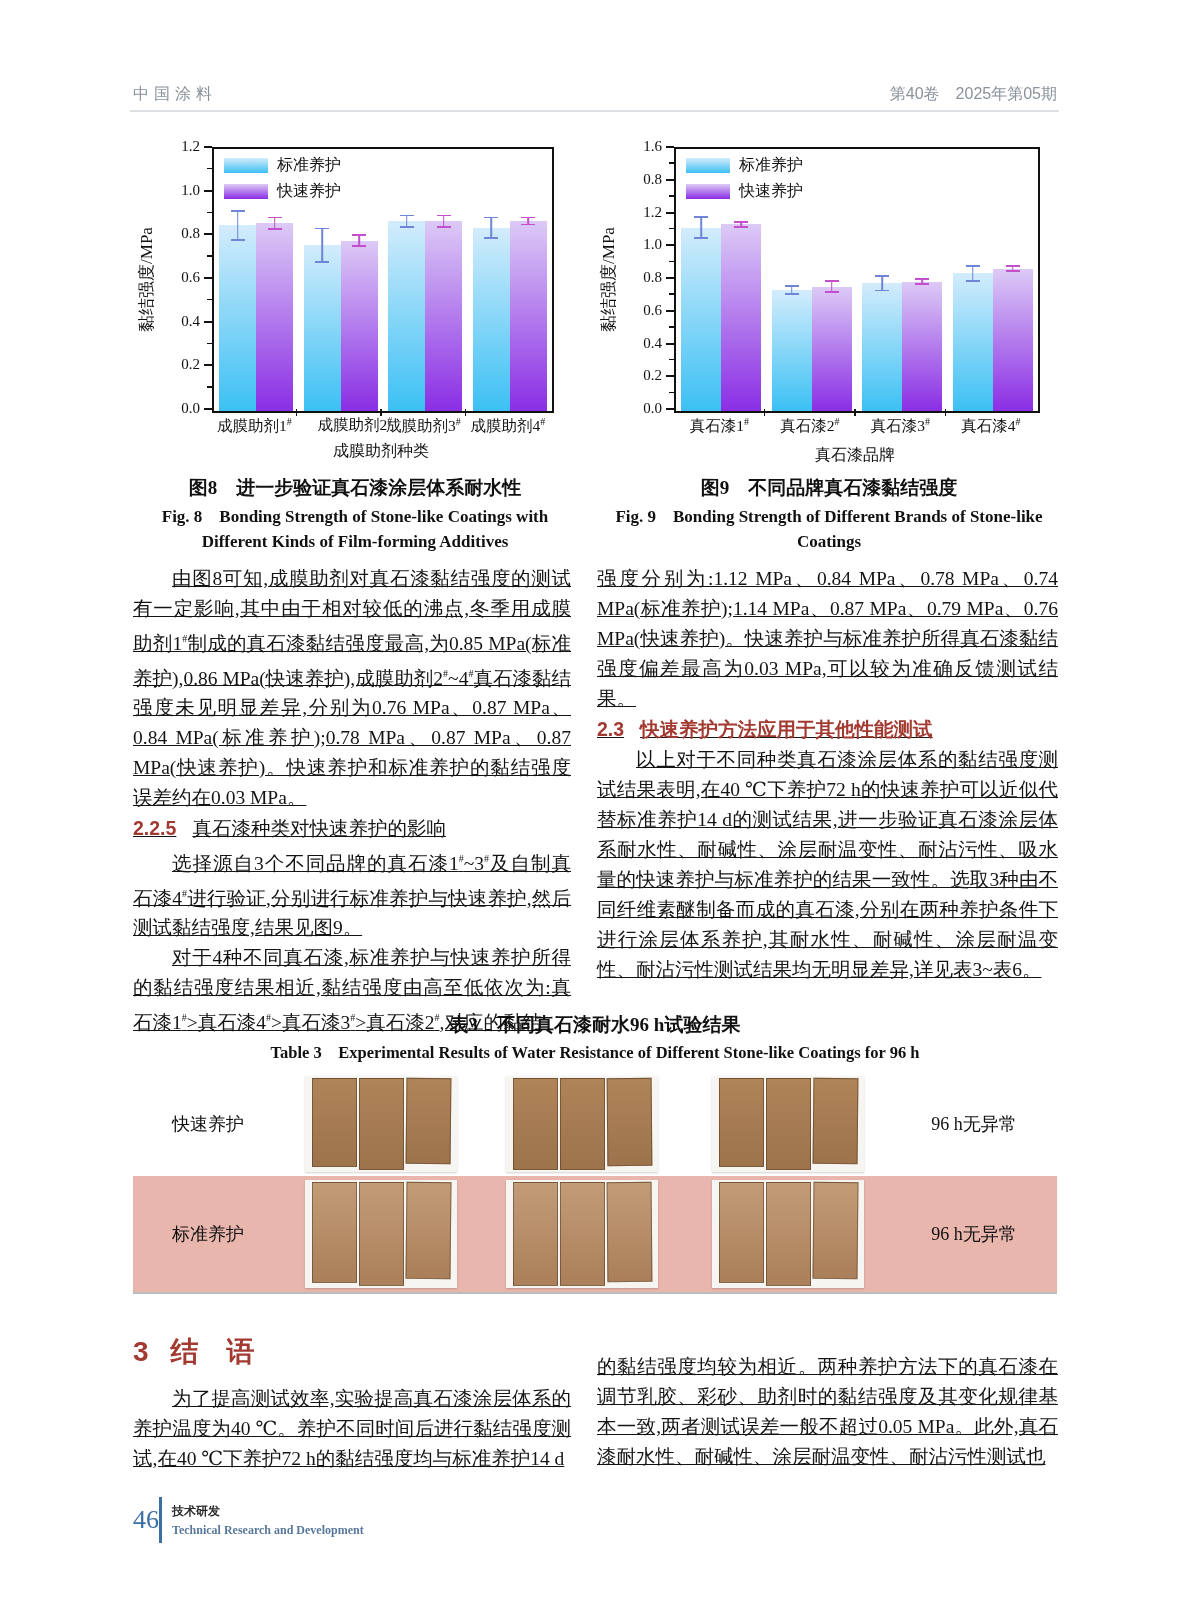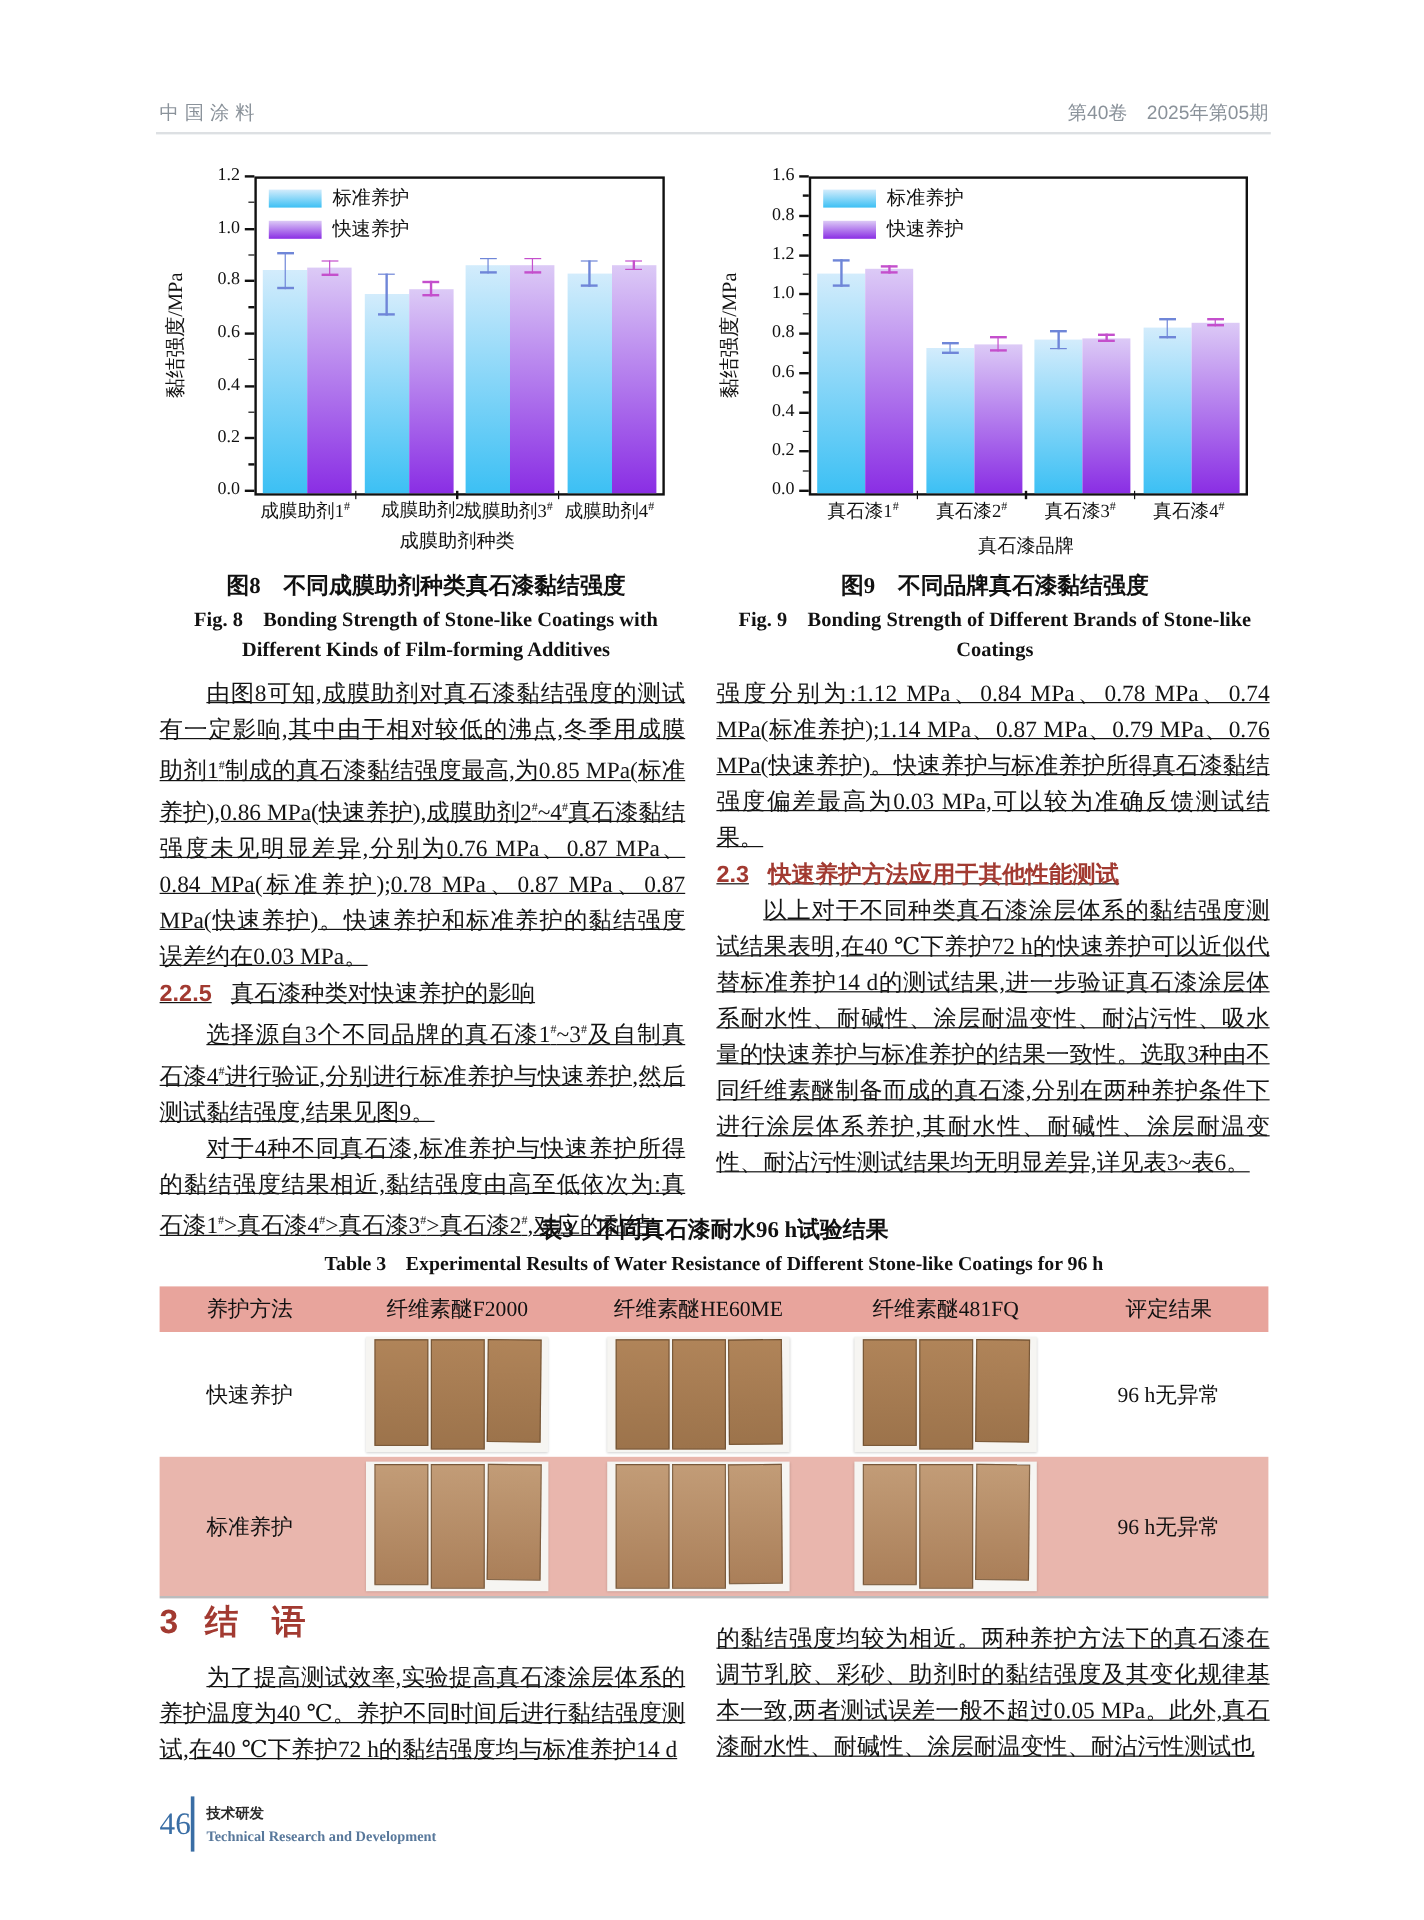--- a/index.html
+++ b/index.html
@@ -186,21 +186,21 @@
         <div class="xtick" style="left: 157.5px; top: 276px;"></div>
         <div class="xtick" style="left: 242px; top: 276px;"></div>
         <div class="xtick" style="left: 326.5px; top: 276px;"></div>
         <div class="catlabel" style="left: 74px; width: 84.5px; top: 283px;">成膜助剂1<sup>#</sup></div>
         <div class="catlabel" style="left: 158.5px; width: 84.5px; top: 282px; margin-left: 16px;">成膜助剂2<sup>#</sup></div>
         <div class="catlabel" style="left: 243px; width: 84.5px; top: 283px;">成膜助剂3<sup>#</sup></div>
         <div class="catlabel" style="left: 327.5px; width: 84.5px; top: 283px;">成膜助剂4<sup>#</sup></div>
         <div class="ylab" style="left: 8px; top: 135px; transform: translateX(-50%) rotate(-90deg);">黏结强度/MPa</div>
         <div class="xlab" style="left: 74px; width: 338px; top: 308px;">成膜助剂种类</div>
       </div>
-    <div class="cap-cn">图8　不同成膜助剂种类真石漆黏结强度</div>
+    <div class="cap-cn">图8　进一步验证真石漆涂层体系耐水性</div>
     <div class="cap-en">Fig. 8　Bonding Strength of Stone-like Coatings with Different Kinds of Film-forming Additives</div>
   </div>
 
   <div class="figure fig9">
     <div class="chart">
       <div class="plot">
         <div class="legend">
           <div class="legend-row">
             <span class="legend-swatch" style="background: linear-gradient(rgb(211, 236, 252), rgb(60, 192, 244));"></span>
             <span class="legend-label">标准养护</span>
@@ -309,27 +309,20 @@
   <div class="col col-right">
     <p class="para">强度分别为:1.12 MPa、0.84 MPa、0.78 MPa、0.74 MPa(标准养护);1.14 MPa、0.87 MPa、0.79 MPa、0.76 MPa(快速养护)。快速养护与标准养护所得真石漆黏结强度偏差最高为0.03 MPa,可以较为准确反馈测试结果。</p>
     <p class="para subhead allred"><span class="num">2.3</span><span class="txt">快速养护方法应用于其他性能测试</span></p>
     <p class="para indent">以上对于不同种类真石漆涂层体系的黏结强度测试结果表明,在40 ℃下养护72 h的快速养护可以近似代替标准养护14 d的测试结果,进一步验证真石漆涂层体系耐水性、耐碱性、涂层耐温变性、耐沾污性、吸水量的快速养护与标准养护的结果一致性。选取3种由不同纤维素醚制备而成的真石漆,分别在两种养护条件下进行涂层体系养护,其耐水性、耐碱性、涂层耐温变性、耐沾污性测试结果均无明显差异,详见表3~表6。</p>
   </div>
 
   <div class="tableblock">
     <div class="tab-title-cn">表3　不同真石漆耐水96 h试验结果</div>
     <div class="tab-title-en">Table 3　Experimental Results of Water Resistance of Different Stone-like Coatings for 96 h</div>
     <div class="tbl">
-      <div class="trow head">
-        <div class="tcell">养护方法</div>
-        <div class="tcell">纤维素醚F2000</div>
-        <div class="tcell">纤维素醚HE60ME</div>
-        <div class="tcell">纤维素醚481FQ</div>
-        <div class="tcell">评定结果</div>
-      </div>
       <div class="trow r1" style="--p1: #b08459; --p2: #9c734b;">
         <div class="tcell">快速养护</div>
         <div class="tcell">
             <div class="photo">
               <span class="panel a"></span>
               <span class="panel b"></span>
               <span class="panel c"></span>
             </div>
           </div>
         <div class="tcell">

